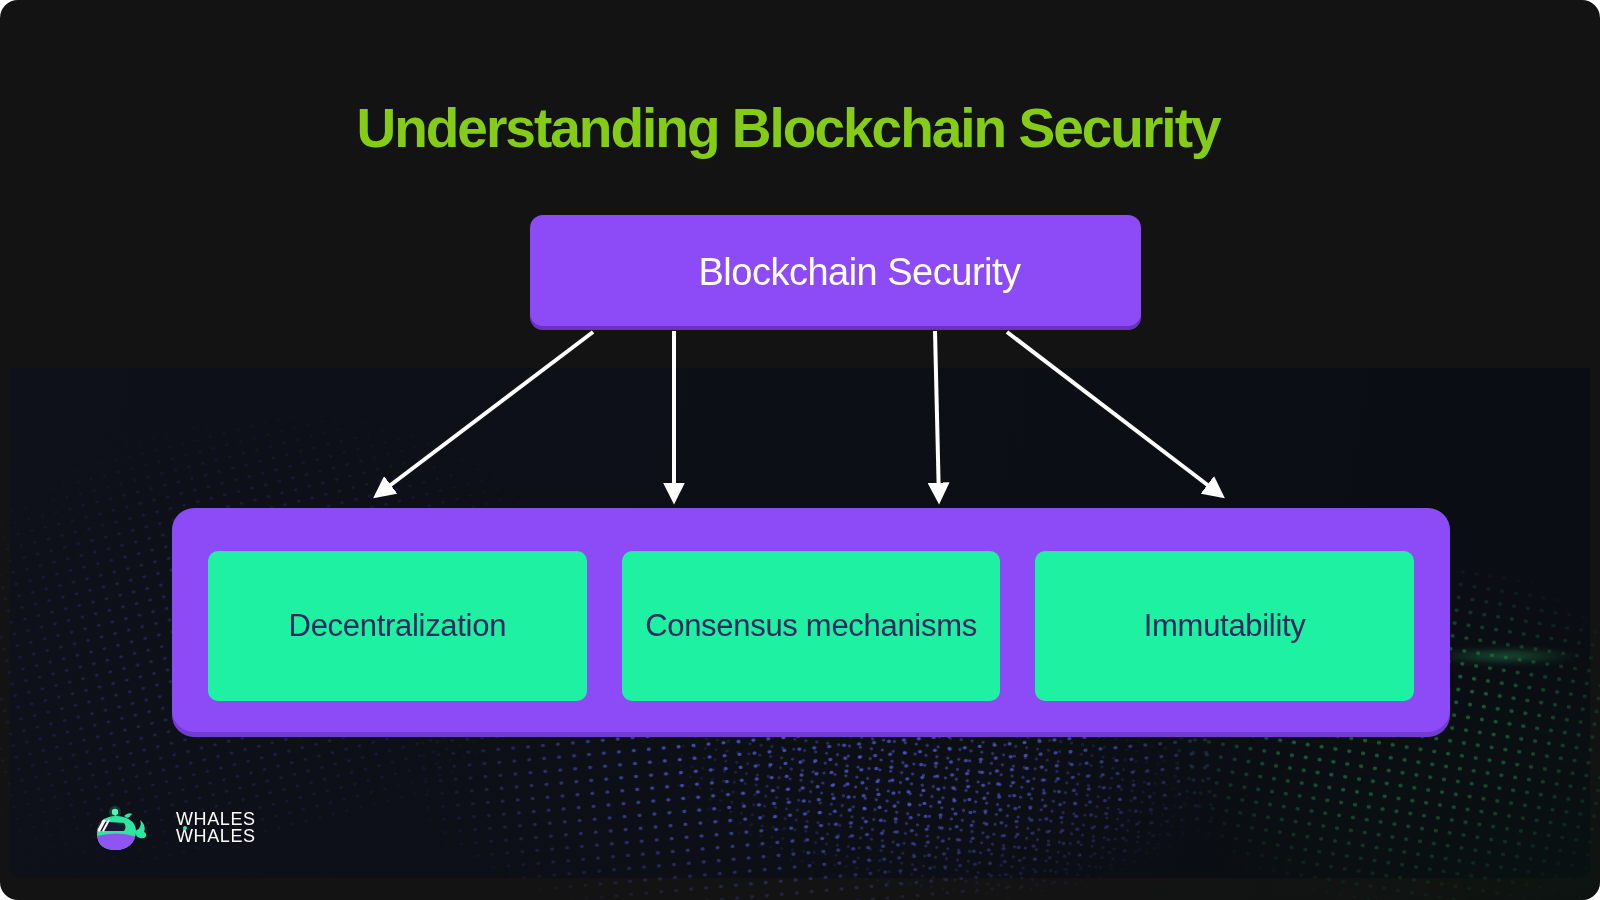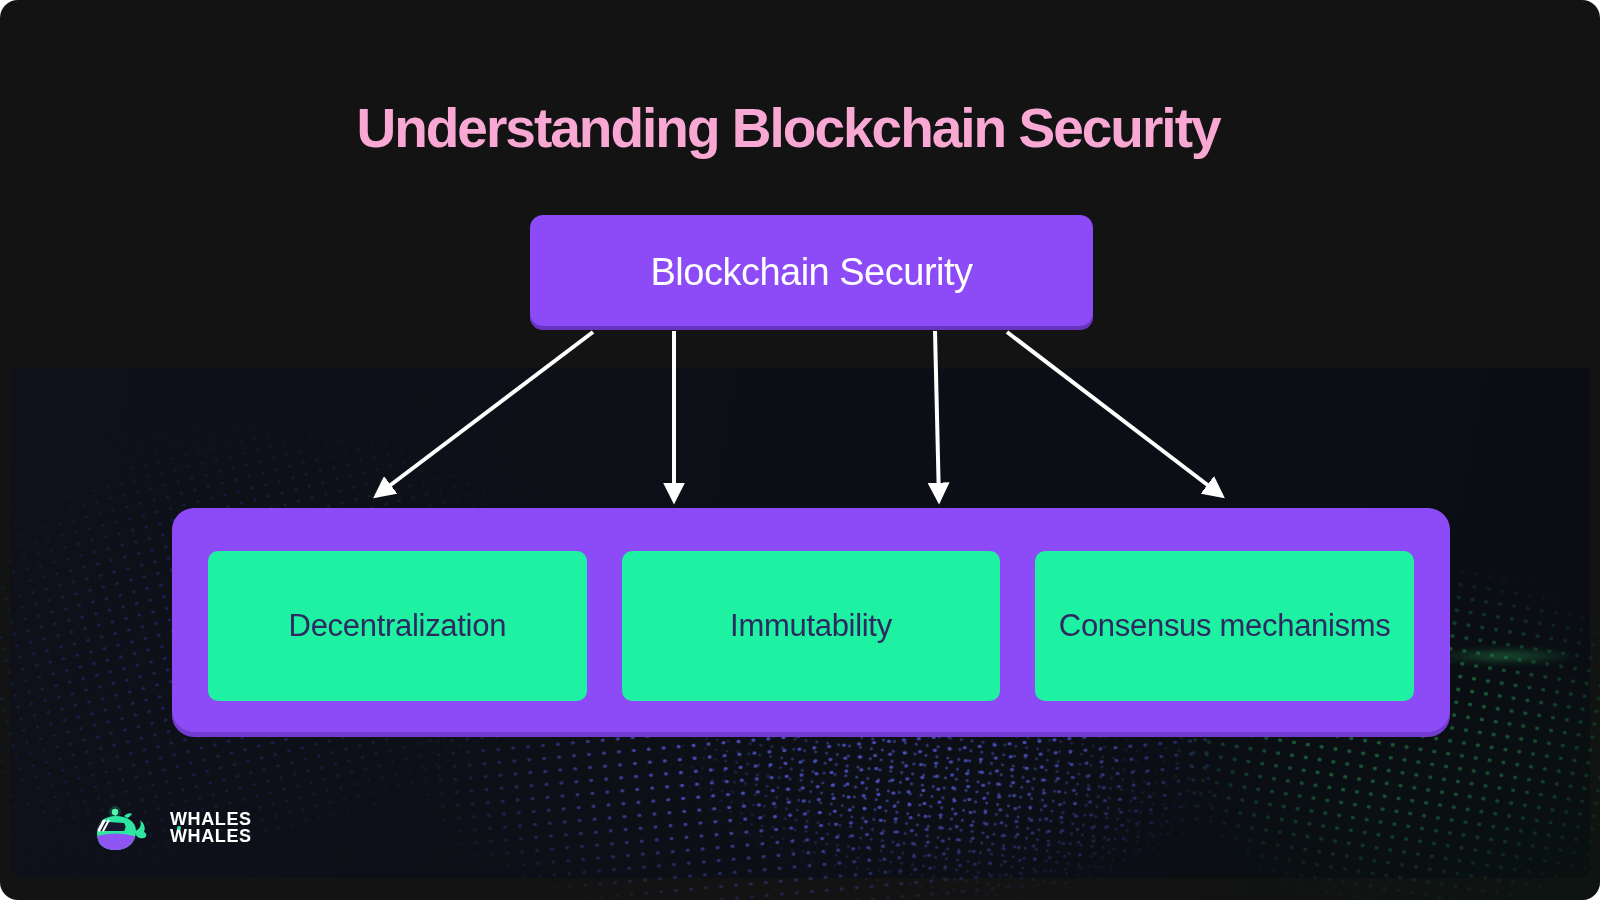--- a/index.html
+++ b/index.html
@@ -45,28 +45,29 @@
     mask-image:radial-gradient(ellipse at 55% 50%,#000 30%,transparent 75%);
   }
   .green-streak{
     position:absolute;left:1430px;top:648px;width:150px;height:16px;
     background:radial-gradient(closest-side,rgba(45,160,90,.55),transparent);
     filter:blur(3px);
   }
   
   .title{
     position:absolute;left:0;right:24px;top:96px;text-align:center;
-    color:#f9a8d4;font-size:55px;font-weight:700;letter-spacing:-2px;
+    color:#84cc16;font-size:55px;font-weight:700;letter-spacing:-2px;
   }
   
   .root-box{
     position:absolute;left:530px;top:215px;width:563px;height:115px;
     background:var(--purple,#8d4bf7);border-radius:13px;
     display:flex;align-items:center;justify-content:center;
     box-shadow:inset 0 -4px 0 rgba(40,10,90,.35);
+    padding-left:48px;
   }
   .root-box span{color:#ffffff;font-size:38px;font-weight:500;letter-spacing:-.5px;}
   
   .arrows{position:absolute;left:0;top:0;width:1600px;height:900px;pointer-events:none;}
   .arrow{stroke:var(--arrow,#ffffff);stroke-width:4;fill:none;}
   
   .pillars{
     position:absolute;left:172px;top:508px;width:1278px;height:229px;
     background:var(--purple,#8d4bf7);border-radius:22px;
     display:flex;gap:35px;padding:43px 36px 36px;box-sizing:border-box;
@@ -78,21 +79,21 @@
     padding:4px 8px;box-sizing:border-box;
   }
   .pill span{
     color:var(--box-text,#2e2a60);font-size:31px;font-weight:500;
     letter-spacing:-.3px;line-height:1.25;
   }
   
   .logo{position:absolute;left:94px;top:804px;display:flex;align-items:center;}
   .logo-icon{width:56px;height:48px;}
   .logo-text{
-    position:relative;margin-left:20px;color:#ffffff;font-weight:700;
+    position:relative;margin-left:26px;color:#ffffff;font-weight:400;
     font-size:18px;line-height:17px;letter-spacing:.6px;
   }
   .logo-dot{
     position:absolute;left:7px;top:14.5px;width:4px;height:4px;border-radius:50%;
     background:#2ef0a8;
   }
   .corner-vignette{
     position:absolute;right:0;bottom:0;width:500px;height:300px;
     background:radial-gradient(ellipse at 100% 100%,rgba(8,20,14,.55),transparent 70%);
   }
@@ -126,24 +127,24 @@
     <line class="arrow" x1="674" y1="331" x2="674" y2="501" marker-end="url(#ah)"></line>
     <line class="arrow" x1="935" y1="331" x2="939" y2="501" marker-end="url(#ah)"></line>
     <line class="arrow" x1="1007" y1="332" x2="1222" y2="496" marker-end="url(#ah)"></line>
   </svg>
 
   <div class="pillars">
     <div class="pill">
       <span>Decentralization</span>
     </div>
     <div class="pill">
-      <span>Immutability</span>
+      <span>Consensus mechanisms</span>
     </div>
     <div class="pill">
-      <span>Consensus mechanisms</span>
+      <span>Immutability</span>
     </div>
   </div>
 
   <div class="logo">
     <svg class="logo-icon" viewBox="0 0 56 48" aria-hidden="true">
 
       <circle cx="21" cy="8" r="6" fill="#35f2a6" opacity="0.18"></circle>
       <line x1="21" y1="10" x2="22.5" y2="14" stroke="#2ee6a2" stroke-width="1.6"></line>
       <circle cx="21" cy="8" r="3.2" fill="#53f7b1"></circle>
 

